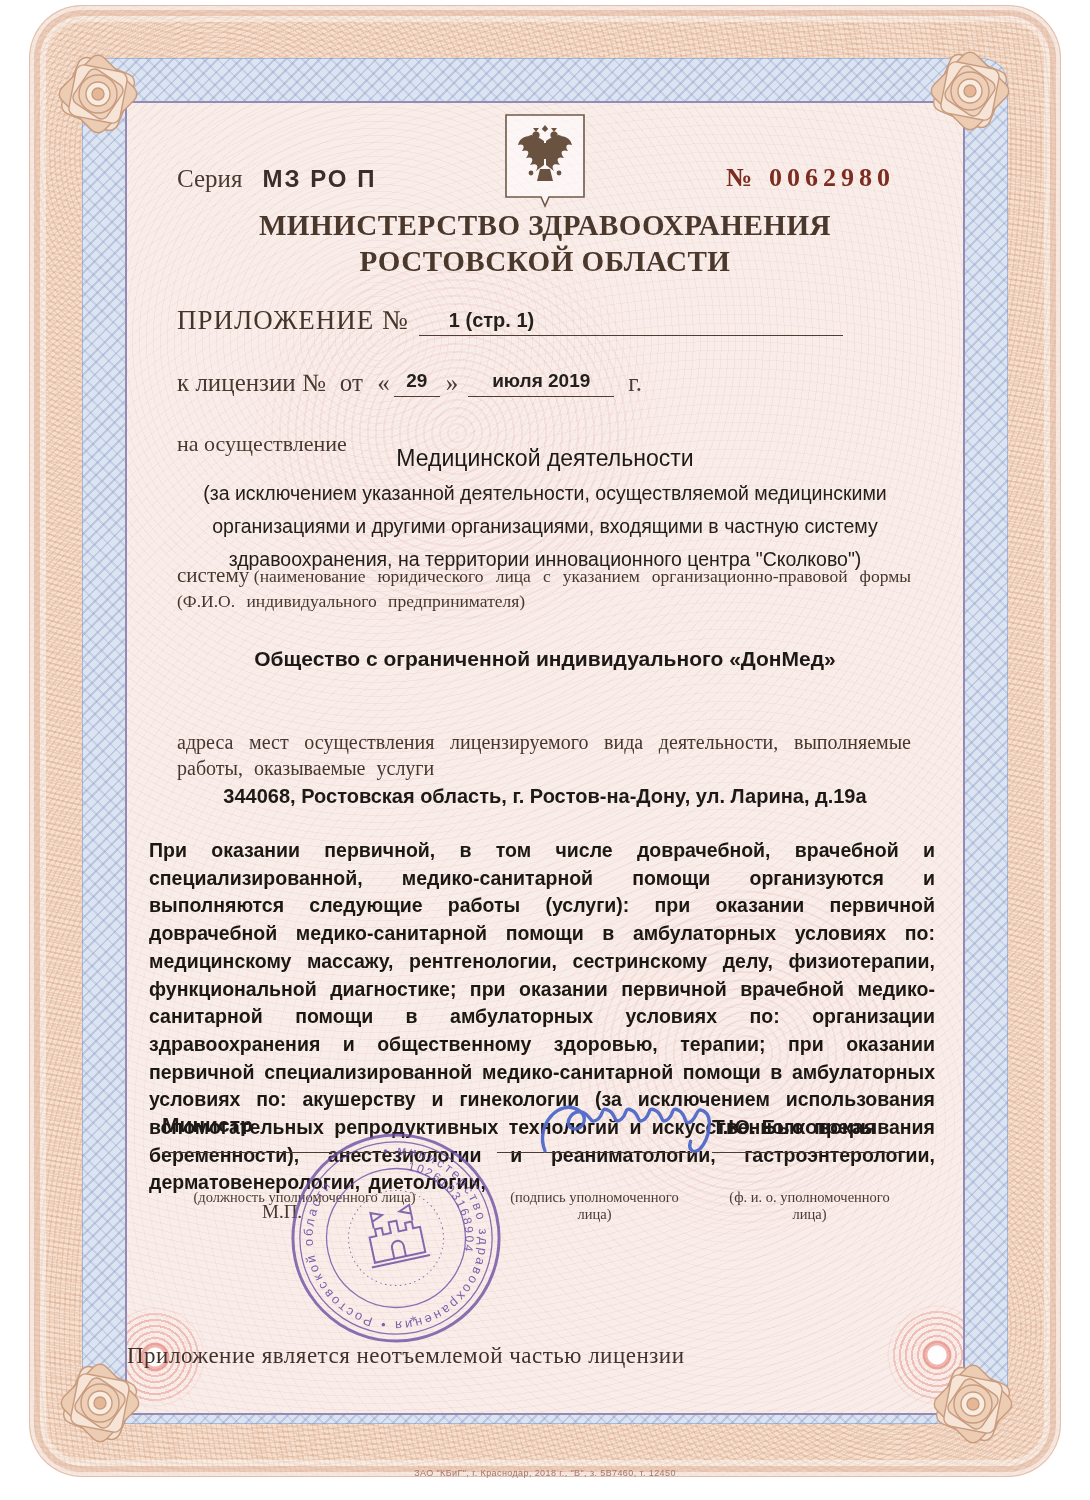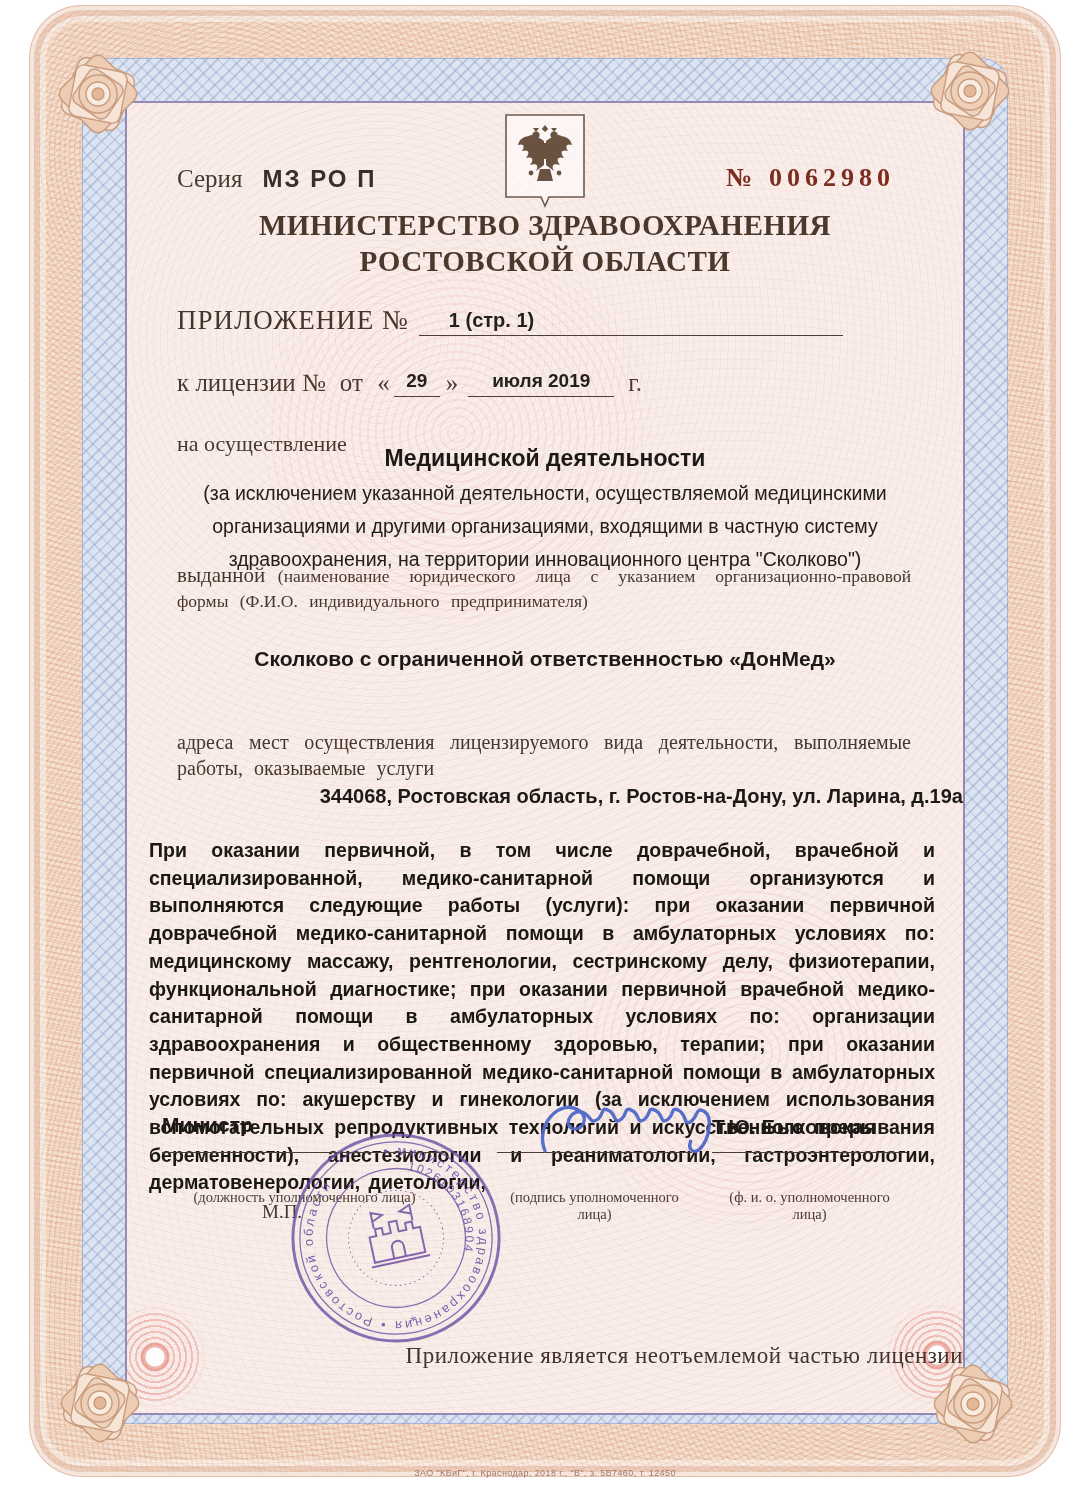--- a/index.html
+++ b/index.html
@@ -57,44 +57,44 @@
   .appendix-row{position:absolute;top:202px;left:50px;right:120px;display:flex;align-items:flex-end;}
   .appendix-label{font-size:27px;letter-spacing:1px;color:#44352b;white-space:nowrap;}
   .line-fill{flex:1;border-bottom:1.5px solid #4e3e33;margin-left:10px;
     font-family:"Liberation Sans",sans-serif;font-weight:700;font-size:20px;color:#24201c;
     padding:0 0 3px 30px;}
   .license-row{position:absolute;top:266px;left:50px;right:60px;display:flex;align-items:flex-end;font-size:25px;color:#483a30;}
   .vline{border-bottom:1.5px solid #4e3e33;text-align:center;
     font-family:"Liberation Sans",sans-serif;font-weight:700;font-size:19px;color:#24201c;padding-bottom:4px;}
   .purpose-label{position:absolute;top:328px;left:50px;font-size:22px;color:#46382e;}
   .activity-title{position:absolute;top:342px;left:0;right:0;text-align:center;
-    font-family:"Liberation Sans",sans-serif;font-weight:700;font-size:23px;color:#1d1916;}
+    font-family:"Liberation Sans",sans-serif;font-weight:400;font-size:23px;color:#1d1916;}
   .activity-note{position:absolute;top:374px;left:8px;right:8px;text-align:center;
     font-family:"Liberation Sans",sans-serif;font-size:19.5px;line-height:33px;color:#242019;}
   .issued-block{position:absolute;top:460px;left:50px;right:52px;text-align:justify;line-height:25px;color:#46372d;}
   .issued-label{font-size:21px;}
   .issued-note{font-size:17.5px;word-spacing:7px;}
   .organization{position:absolute;top:544px;left:0;right:0;text-align:center;
     font-family:"Liberation Sans",sans-serif;font-weight:700;font-size:21px;color:#1d1916;}
   .address-label{position:absolute;top:626px;left:50px;right:52px;text-align:justify;
     font-size:20px;line-height:26px;word-spacing:6px;color:#46372d;}
-  .address-value{position:absolute;top:682px;left:0;right:0;text-align:right;
+  .address-value{position:absolute;top:682px;left:0;right:0;text-align:center;
     font-family:"Liberation Sans",sans-serif;font-weight:700;font-size:20px;color:#1d1916;}
   .body-text{position:absolute;top:734px;left:22px;right:28px;text-align:justify;
     font-family:"Liberation Sans",sans-serif;font-weight:700;font-size:19.5px;line-height:27.7px;
     word-spacing:3px;color:#1b1713;}
   .sig-position{position:absolute;top:1010px;left:35px;font-family:"Liberation Sans",sans-serif;font-weight:700;font-size:21px;color:#1d1916;}
   .sig-name{position:absolute;top:1012px;left:585px;width:195px;text-align:left;
     font-family:"Liberation Sans",sans-serif;font-weight:700;font-size:21px;color:#1d1916;white-space:nowrap;}
   .sig-line{position:absolute;top:1049px;border-top:1.5px solid #4c3c32;height:0;}
   .sig-caption{position:absolute;top:1054px;text-align:center;font-size:14.5px;color:#4a3b31;margin-top:32px;}
   .signature-svg{position:absolute;left:403px;top:982px;width:200px;height:85px;z-index:5;}
   .mp-mark{position:absolute;left:135px;top:1098px;font-size:19px;color:#46372d;}
   .stamp-svg{position:absolute;left:160px;top:1026px;width:218px;height:218px;transform:rotate(-12deg);opacity:.92;z-index:4;}
-  .bottom-note{position:absolute;top:1240px;left:0;right:0;text-align:right;font-size:23px;letter-spacing:.5px;color:#41332b;}
+  .bottom-note{position:absolute;top:1240px;left:0;right:0;text-align:left;font-size:23px;letter-spacing:.5px;color:#41332b;}
   .print-note{position:absolute;top:1468px;left:0;right:0;text-align:center;
     font-family:"Liberation Sans",sans-serif;font-size:9px;letter-spacing:.4px;color:#a5766b;}
 </style>
 </head>
 <body>
 
 <svg width="0" height="0" style="position:absolute">
   <defs>
     <symbol id="medallion" viewBox="0 0 100 100">
       <g stroke="#c99b7d" stroke-width="1.4">
@@ -163,25 +163,25 @@
       <span style="margin-left:6px;">»</span>
       <span class="vline" style="width:146px;margin-left:10px;">июля 2019</span>
       <span style="margin-left:14px;">г.</span>
     </div>
 
     <div class="purpose-label">на осуществление</div>
     <div class="activity-title">Медицинской деятельности</div>
     <div class="activity-note">(за исключением указанной деятельности, осуществляемой медицинскими организациями и другими организациями, входящими в частную систему здравоохранения, на территории инновационного центра "Сколково")</div>
 
     <div class="issued-block">
-      <span class="issued-label">выданной</span>
+      <span class="issued-label">систему</span>
       <span class="issued-note">(наименование юридического лица с указанием организационно-правовой формы (Ф.И.О. индивидуального предпринимателя)</span>
     </div>
 
-    <div class="organization">Сколково с ограниченной ответственностью «ДонМед»</div>
+    <div class="organization">Общество с ограниченной индивидуального «ДонМед»</div>
 
     <div class="address-label">адреса мест осуществления лицензируемого вида деятельности, выполняемые работы, оказываемые услуги</div>
     <div class="address-value">344068, Ростовская область, г. Ростов-на-Дону, ул. Ларина, д.19а</div>
 
     <div class="body-text">При оказании первичной, в том числе доврачебной, врачебной и специализированной, медико-санитарной помощи организуются и выполняются следующие работы (услуги): при оказании первичной доврачебной медико-санитарной помощи в амбулаторных условиях по: медицинскому массажу, рентгенологии, сестринскому делу, физиотерапии, функциональной диагностике; при оказании первичной врачебной медико-санитарной помощи в амбулаторных условиях по: организации здравоохранения и общественному здоровью, терапии; при оказании первичной специализированной медико-санитарной помощи в амбулаторных условиях по: акушерству и гинекологии (за исключением использования вспомогательных репродуктивных технологий и искусственного прерывания беременности), анестезиологии и реаниматологии, гастроэнтерологии, дерматовенерологии, диетологии,</div>
 
     <div class="sig-position">Министр</div>
     <div class="sig-name">Т.Ю. Быковская</div>
     <div class="sig-line" style="left:35px;width:285px;"></div>
     <div class="sig-line" style="left:370px;width:195px;"></div>

